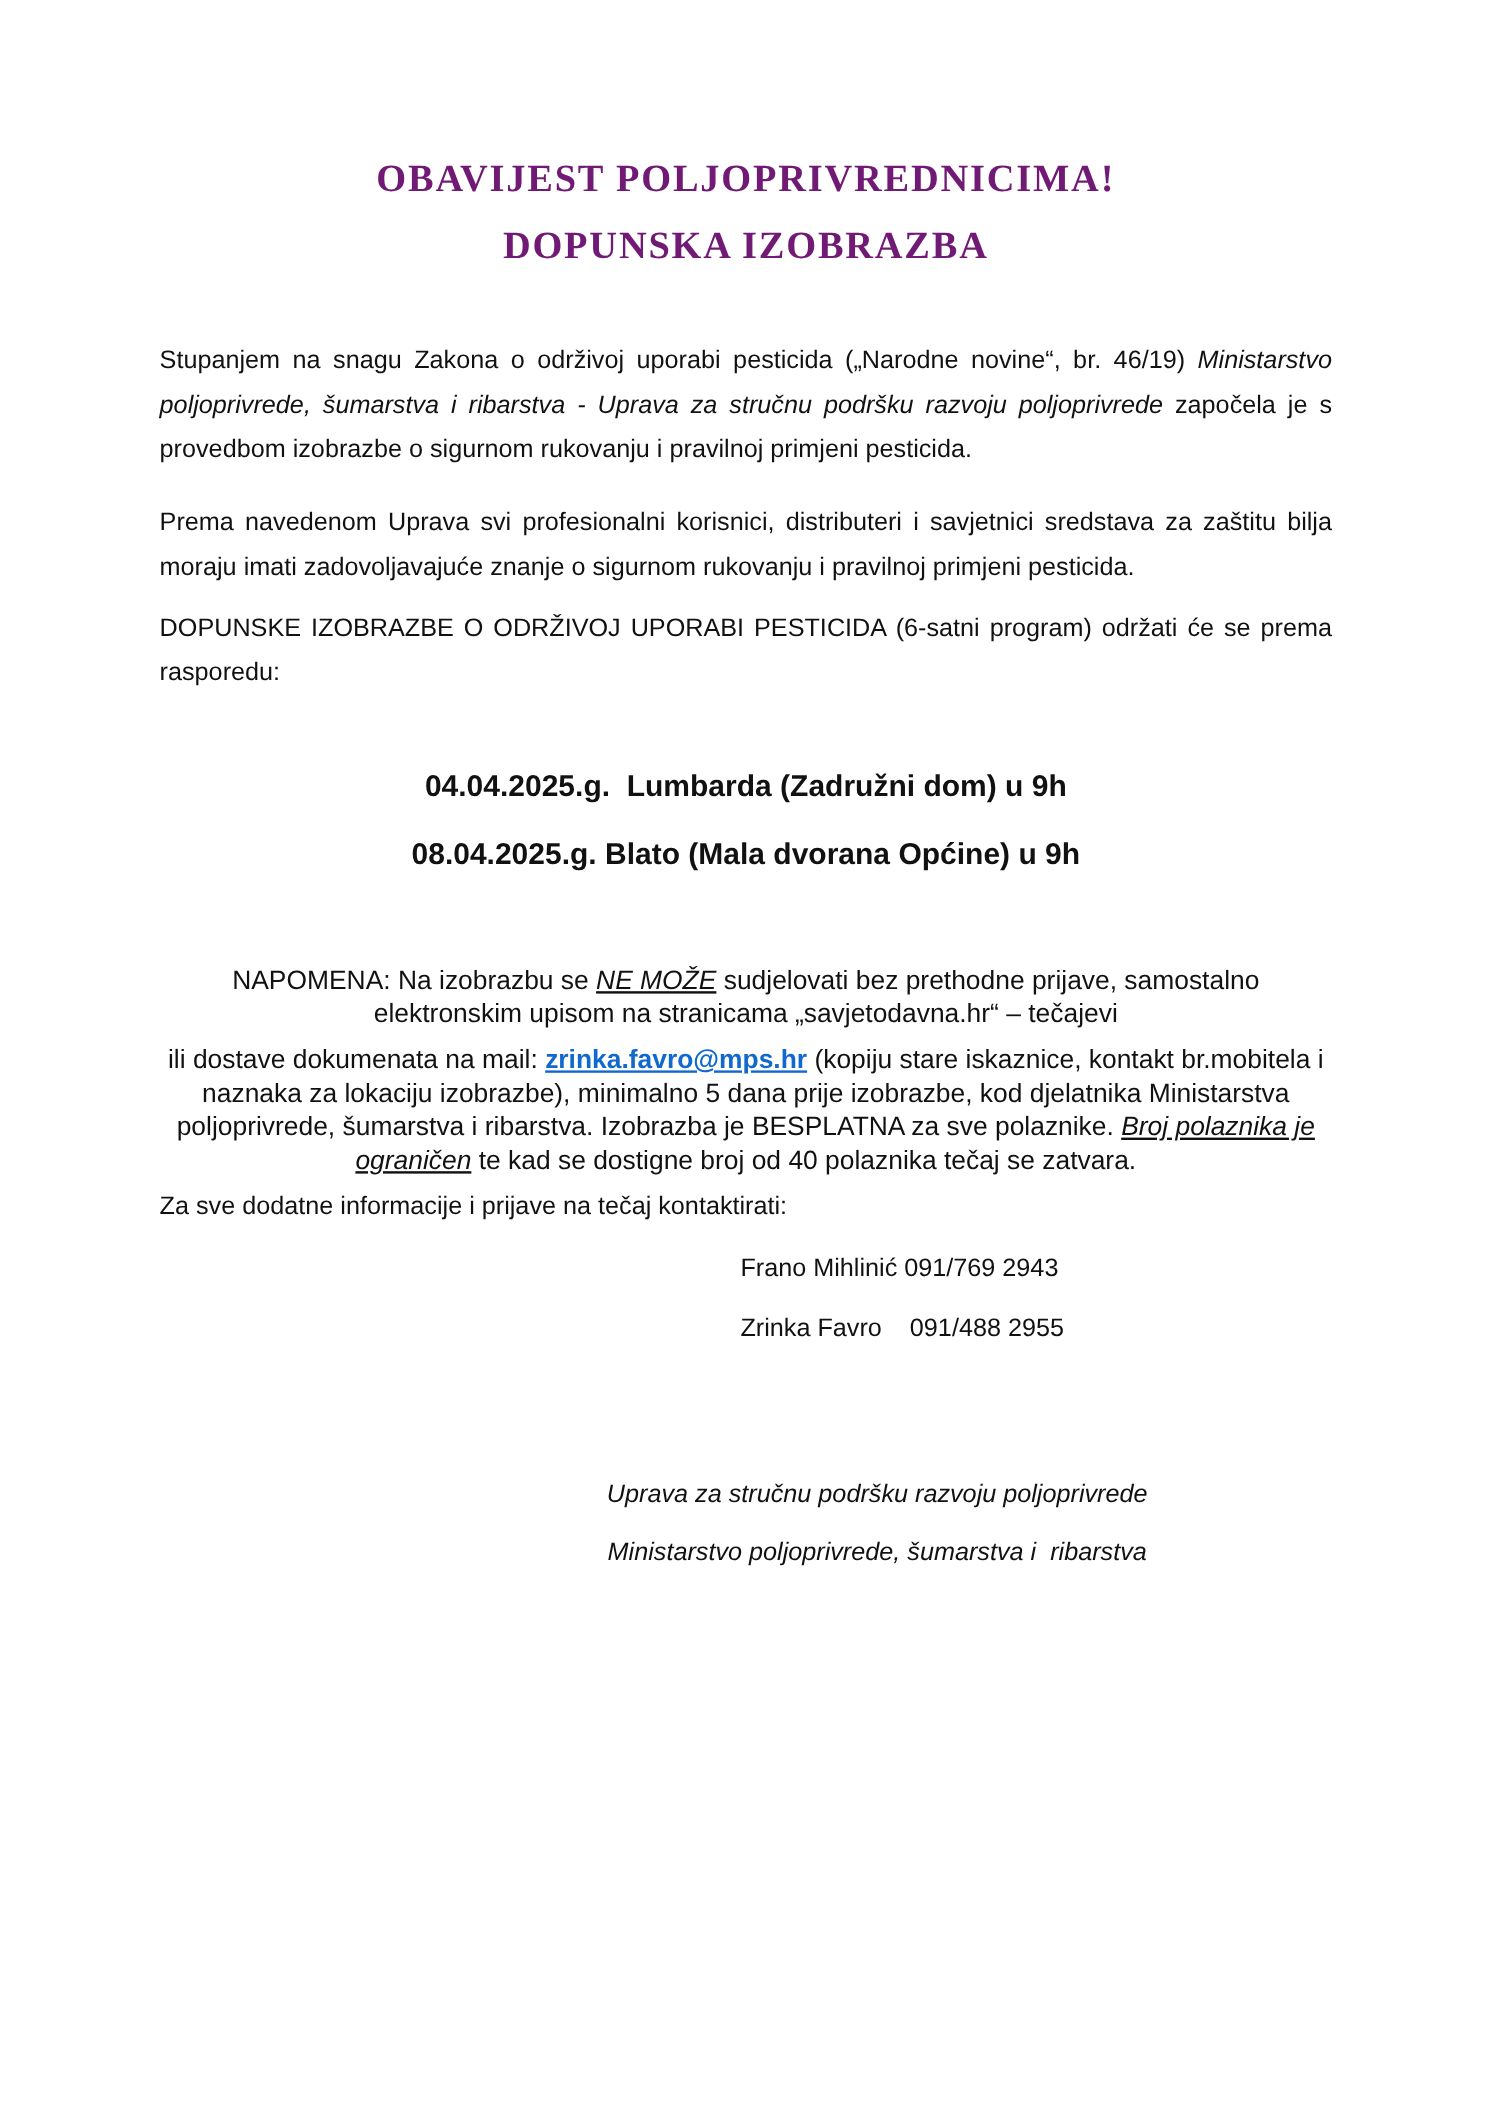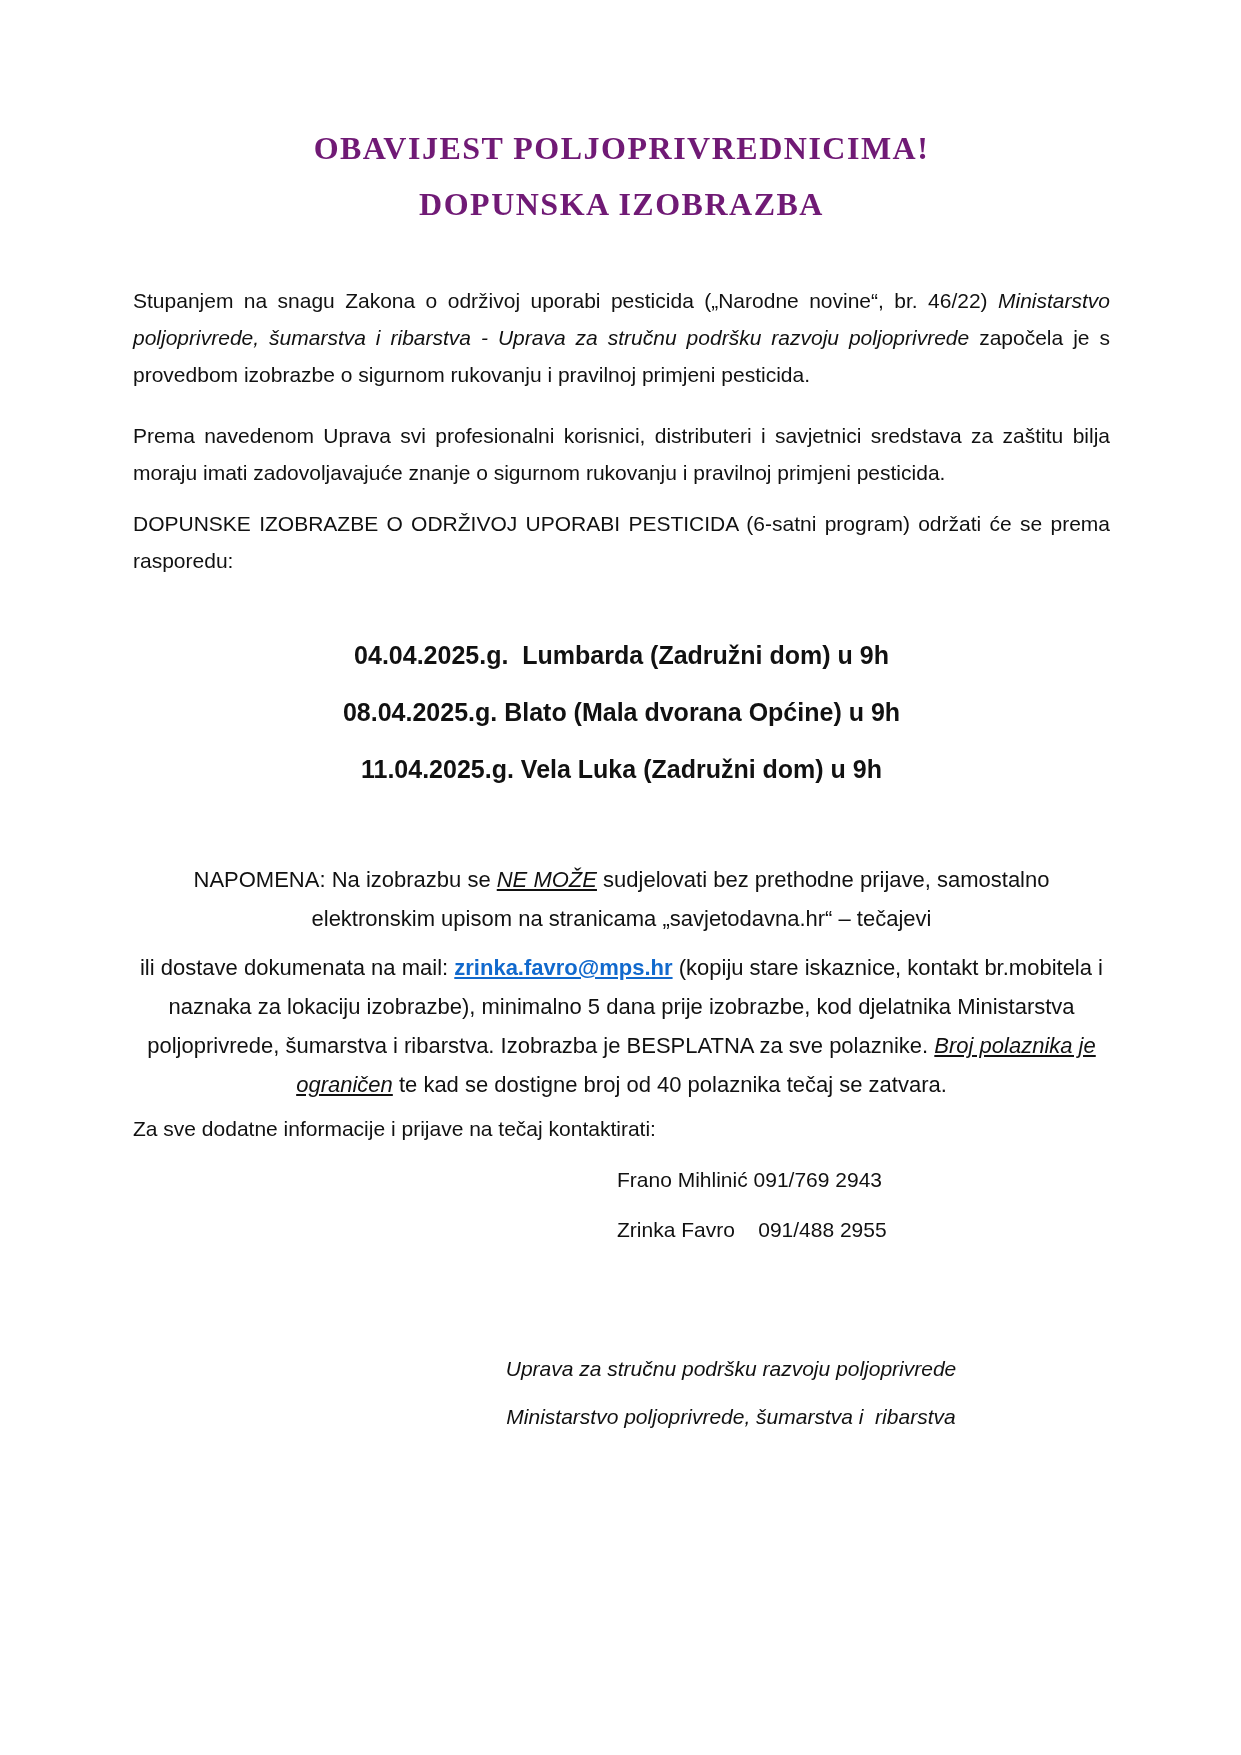--- a/index.html
+++ b/index.html
@@ -33,21 +33,21 @@
   .it { font-style: italic; }
   .und { text-decoration: underline; }
   b { font-weight: 400; margin-top: 40px; }
   .schedule { margin-top: 48px; text-align: center; }
   .sched-line {
     font-weight: 700;
     font-size: 25px;
     line-height: 57px;
     white-space: pre-wrap;
   }
-  .note { font-size: 22px; line-height: 39px; text-align: center; }
+  .note { font-size: 22px; line-height: 28px; text-align: center; }
   .note1 { margin-top: 62px; }
   .note2 { margin-top: 10px; }
   .mail-link { font-weight: 700; text-decoration: underline; }
   .contact-intro { margin-top: 6px; }
   .contact-line { white-space: pre-wrap; padding-left: 484px; }
   .c1 { margin-top: 14px; }
   .c2 { margin-top: 13px; }
   .signature {
     margin-top: 108px;
     margin-left: 372px;
@@ -60,30 +60,29 @@
   .sig-line + .sig-line { margin-top: 22px; }
 </style>
 </head>
 <body>
 
 <div class="page">
 
   <div class="title">OBAVIJEST POLJOPRIVREDNICIMA!</div>
   <div class="title title2">DOPUNSKA IZOBRAZBA</div>
 
-  <p class="body just p1"><span>Stupanjem na snagu Zakona o održivoj uporabi pesticida („Narodne novine“, br. 46/22) </span><span class="it">Ministarstvo poljoprivrede, šumarstva i ribarstva - Uprava za stručnu podršku razvoju poljoprivrede</span><span> započela je s provedbom izobrazbe o sigurnom rukovanju i pravilnoj primjeni pesticida.</span></p>
+  <p class="body just p1"><span>Stupanjem na snagu Zakona o održivoj uporabi pesticida („Narodne novine“, br. 46/19) </span><span class="it">Ministarstvo poljoprivrede, šumarstva i ribarstva - Uprava za stručnu podršku razvoju poljoprivrede</span><span> započela je s provedbom izobrazbe o sigurnom rukovanju i pravilnoj primjeni pesticida.</span></p>
 
   <p class="body just p2">Prema navedenom Uprava svi profesionalni korisnici, distributeri i savjetnici sredstava za zaštitu bilja moraju imati zadovoljavajuće znanje o sigurnom rukovanju i pravilnoj primjeni pesticida.</p>
 
   <p class="body just p3"><b>DOPUNSKE IZOBRAZBE O ODRŽIVOJ UPORABI PESTICIDA</b><span> (6-satni program) održati će se prema rasporedu:</span></p>
 
   <div class="schedule">
     <div class="sched-line">04.04.2025.g.  Lumbarda (Zadružni dom) u 9h</div>
     <div class="sched-line">08.04.2025.g. Blato (Mala dvorana Općine) u 9h</div>
-    <div class="sched-line">11.04.2025.g. Vela Luka (Zadružni dom) u 9h</div>
   </div>
 
   <p class="note note1"><b>NAPOMENA:</b><span> Na izobrazbu se </span><b class="it und">NE MOŽE</b><span> sudjelovati </span><b>bez prethodne prijave, samostalno elektronskim upisom na stranicama „savjetodavna.hr“ – tečajevi</b></p>
 
   <p class="note note2"><b>ili dostave dokumenata na mail: </b><a class="mail-link" href="mailto:zrinka.favro@mps.hr" style="color: rgb(17, 105, 205);">zrinka.favro@mps.hr</a><b> (kopiju stare iskaznice, kontakt br.mobitela i naznaka za lokaciju izobrazbe)</b><span>, minimalno 5 dana prije izobrazbe, kod djelatnika Ministarstva poljoprivrede, šumarstva i ribarstva. Izobrazba je </span><b>BESPLATNA</b><span> za sve polaznike. </span><b class="it und">Broj polaznika je ograničen</b><span> te kad se dostigne broj od 40 polaznika tečaj se zatvara.</span></p>
 
   <p class="body contact-intro">Za sve dodatne informacije i prijave na tečaj kontaktirati:</p>
   <p class="body contact-line c1">Frano Mihlinić 091/769 2943</p>
   <p class="body contact-line c2">Zrinka Favro    091/488 2955</p>
 

